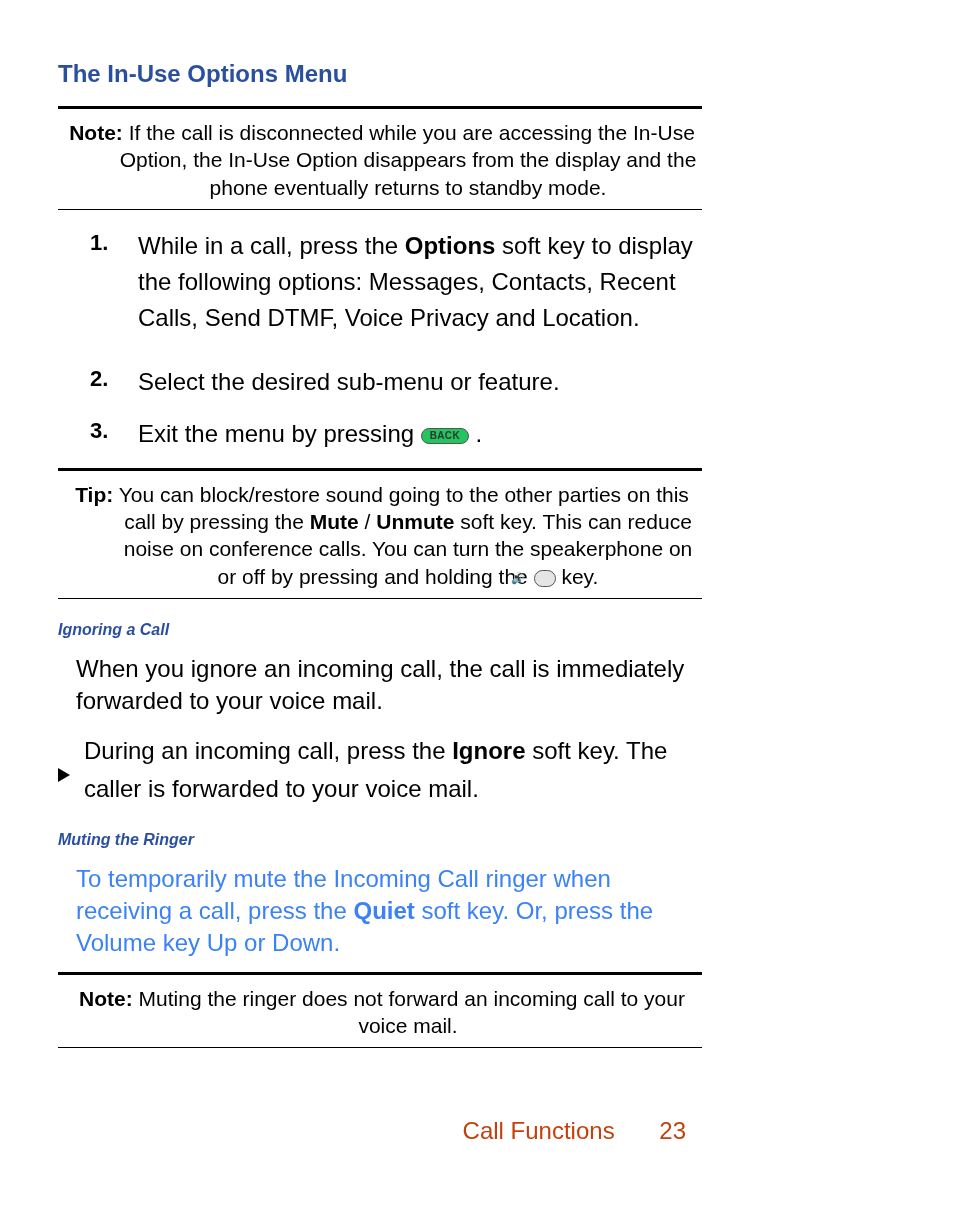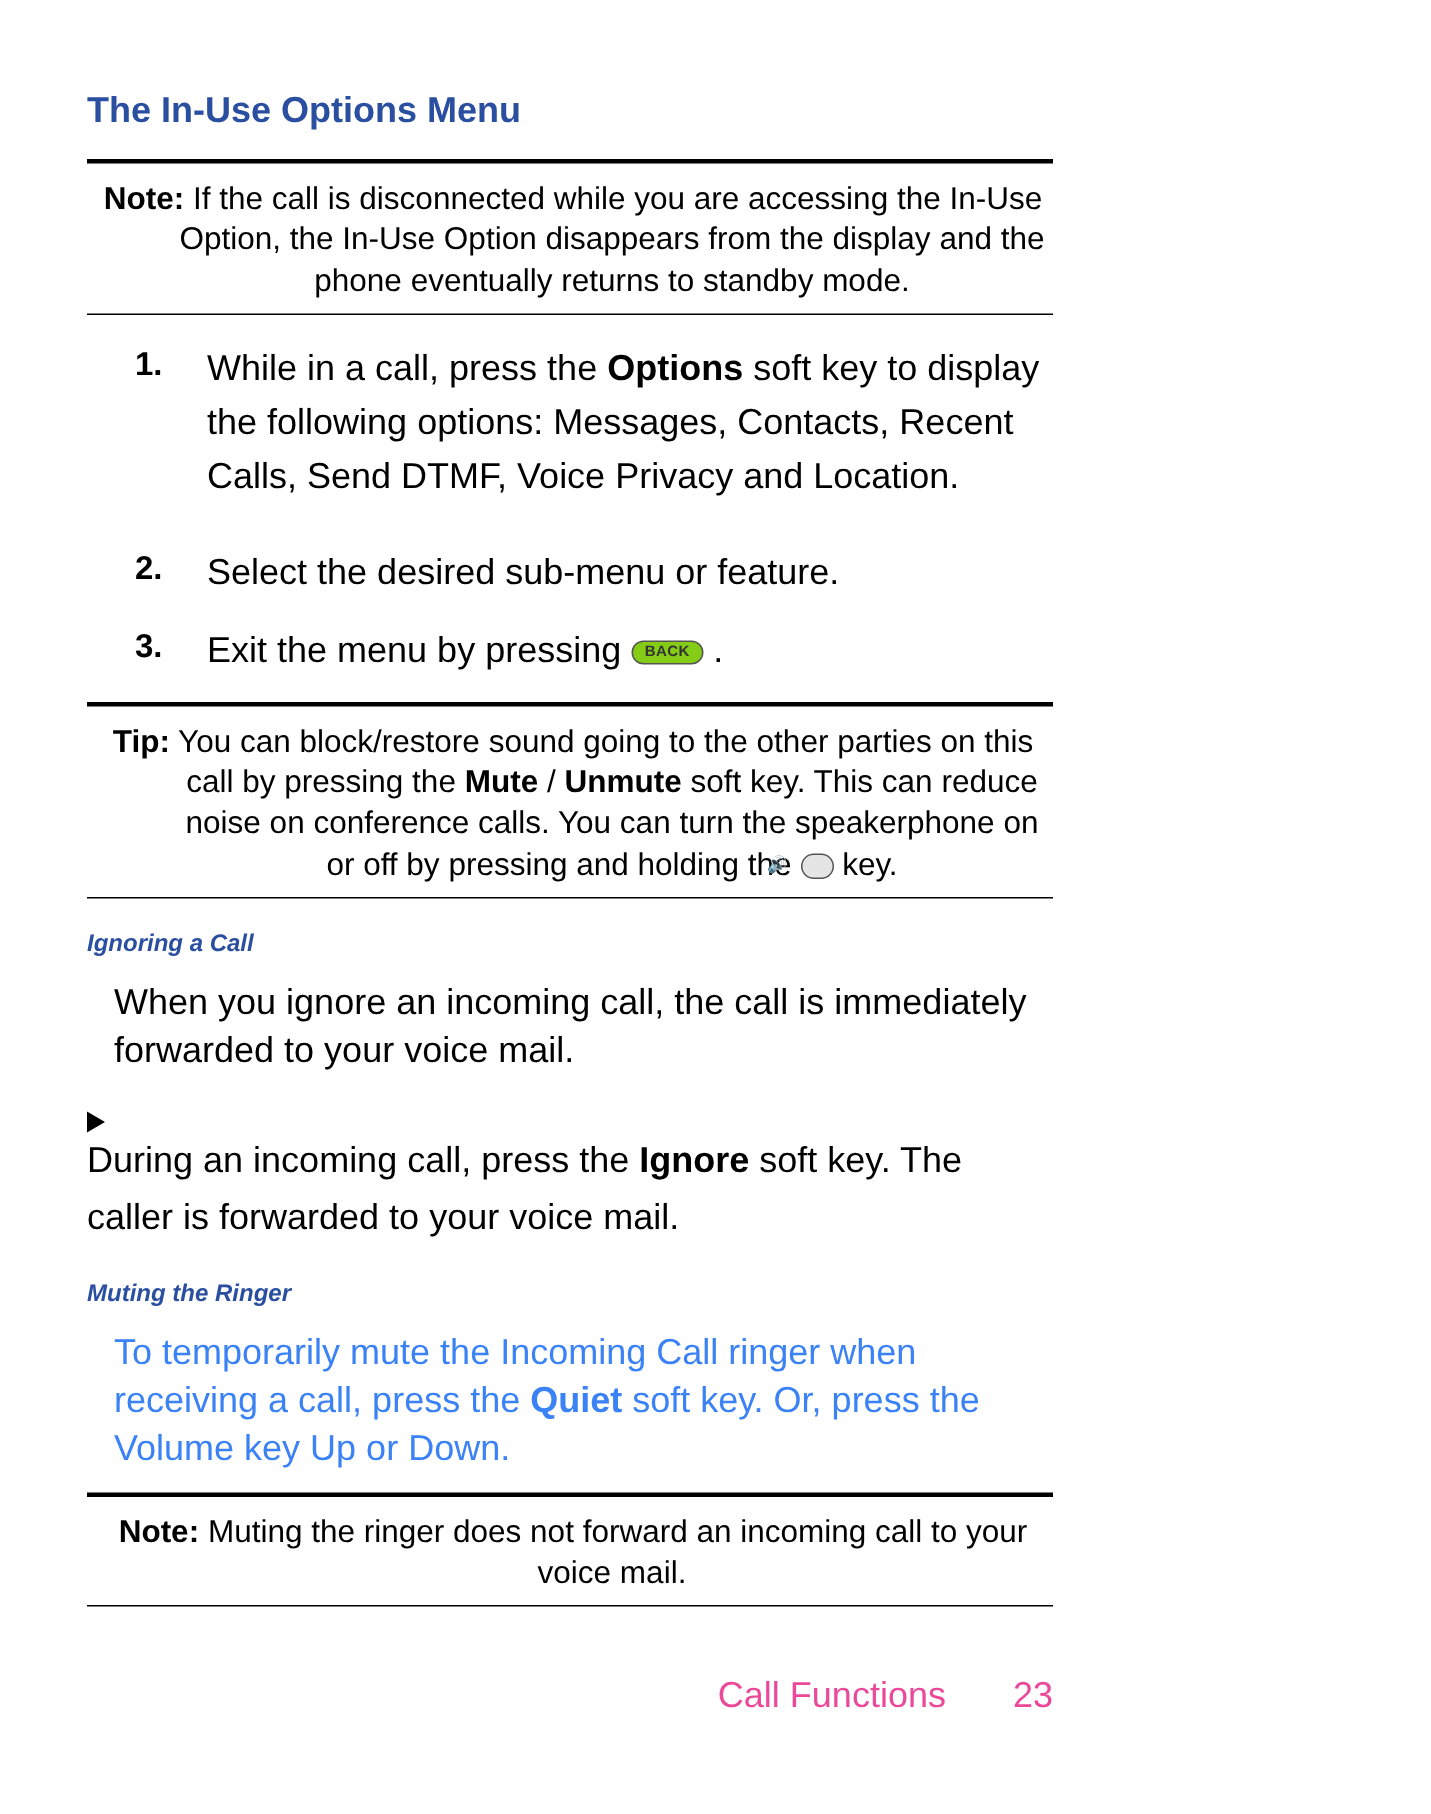--- a/index.html
+++ b/index.html
@@ -72,66 +72,65 @@
     color: #000;
     flex: 1;
   }
   .ol-content .para { margin-bottom: 12px; }
   .bold-inline { font-weight: bold; }
   .key {
     display: inline-block;
     vertical-align: middle;
     border: 1px solid #555;
     border-radius: 10px;
-    background: #84cc16;
+    background: #22c55e;
     color: #333;
     font-size: 10px;
     font-weight: bold;
     padding: 2px 8px;
     letter-spacing: 0.3px;
     line-height: 1;
   }
   .key-round {
     display: inline-block;
     vertical-align: middle;
     border: 1px solid #555;
     border-radius: 12px;
     background: #e5e5e5;
     color: #333;
     font-size: 11px;
     padding: 2px 10px;
     line-height: 1;
   }
   .bullet-row {
     display: flex;
-    align-items: flex-start;
+    align-items: center;
     margin-bottom: 10px;
-    flex-direction: column;
   }
   .bullet-tri {
     width: 0; height: 0;
     border-top: 7px solid transparent;
     border-bottom: 7px solid transparent;
     border-left: 12px solid #000;
     margin-top: 9px;
     margin-right: 14px;
     flex-shrink: 0;
   }
   .bullet-content {
     font-size: 24px;
     line-height: 1.6;
     color: #000;
     flex: 1;
   }
   .footer {
     position: absolute;
     bottom: 64px;
-    right: 58px;
-    font-size: 24px;
-    color: #ec4899;
+    right: 74px;
+    font-size: 24px;
+    color: #c2410c;
   }
   .footer .ftitle { margin-right: 38px; }
 </style>
 </head>
 <body>
 
 <div class="page">
 
   <div class="h2">The In-Use Options Menu</div>
 

